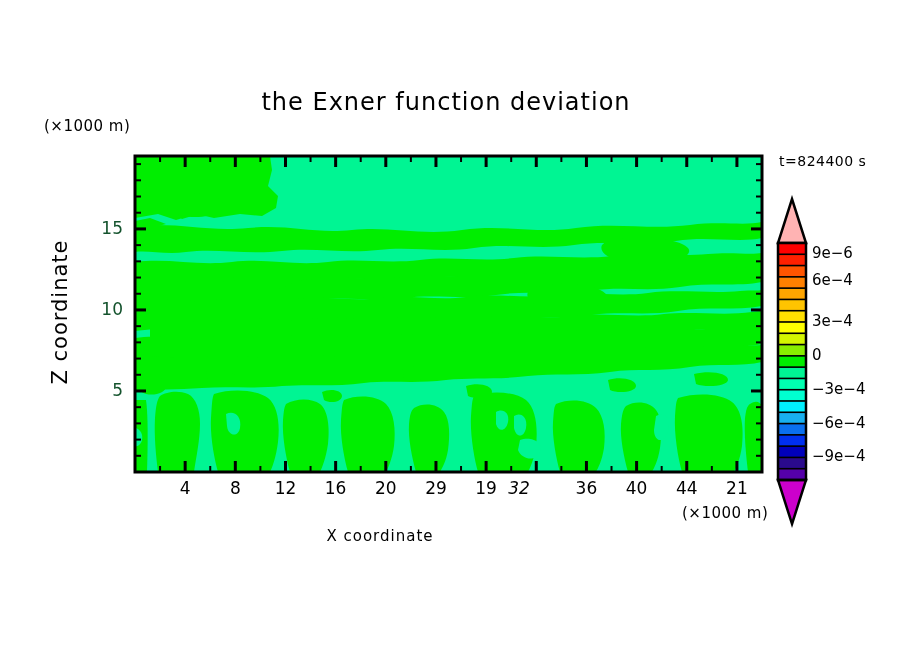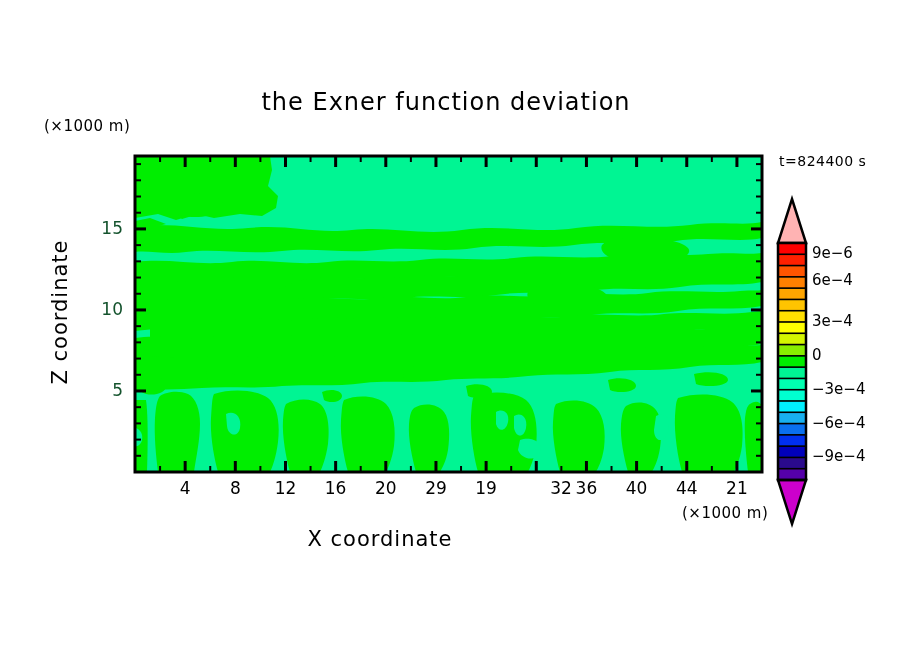--- a/index.html
+++ b/index.html
@@ -59,21 +59,21 @@
     color: #000;
     letter-spacing: 0.5px;
   }
 
   .xlabel {
     position: absolute;
     left: 0;
     top: 527px;
     width: 760px;
     text-align: center;
-    font-size: 21px;
+    font-size: 15px;
     color: #000;
     letter-spacing: 1px;
   }
 
   .ylabel {
     position: absolute;
     left: -40px;
     top: 300px;
     width: 200px;
     text-align: center;
@@ -376,21 +376,21 @@
   </svg>
 
   <div id="xticks">
       <div class="xtick-label" style="left: 165.16px;">4</div>
       <div class="xtick-label" style="left: 215.32px;">8</div>
       <div class="xtick-label" style="left: 265.48px;">12</div>
       <div class="xtick-label" style="left: 315.64px;">16</div>
       <div class="xtick-label" style="left: 365.8px;">20</div>
       <div class="xtick-label" style="left: 415.96px;">29</div>
       <div class="xtick-label" style="left: 466.12px;">19</div>
-      <div class="xtick-label" style="left: 541px;">32</div>
+      <div class="xtick-label" style="left: 499px; font-style: italic;">32</div>
       <div class="xtick-label" style="left: 566.44px;">36</div>
       <div class="xtick-label" style="left: 616.6px;">40</div>
       <div class="xtick-label" style="left: 666.76px;">44</div>
       <div class="xtick-label" style="left: 716.92px;">21</div>
     </div>
 
   <div id="yticks">
       <div class="ytick-label" style="top: 379.974px;">5</div>
       <div class="ytick-label" style="top: 298.949px;">10</div>
       <div class="ytick-label" style="top: 217.923px;">15</div>

